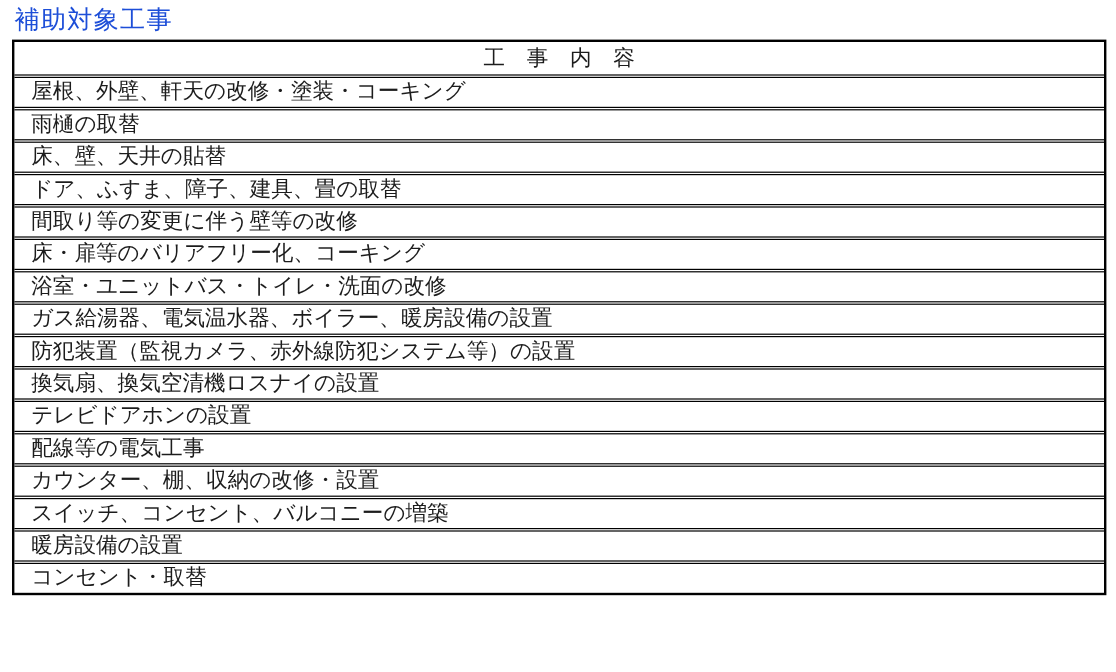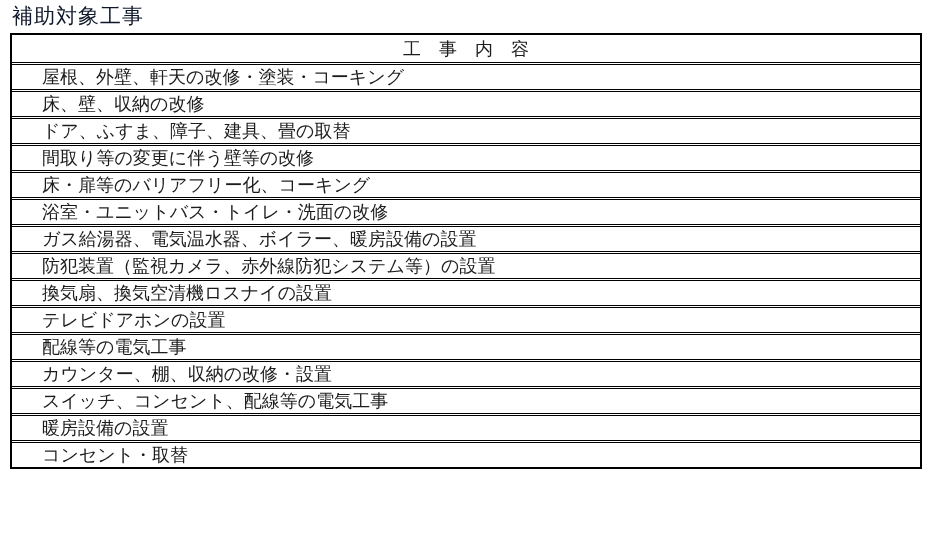--- a/index.html
+++ b/index.html
@@ -15,38 +15,38 @@
     font-family: "DejaVu Serif", "Liberation Serif", serif;
     color: #1c1c1c;
     overflow: hidden;
   }
   .doc-title {
     position: absolute;
     left: 12px;
     top: 2px;
     font-size: 21px;
     letter-spacing: 1px;
-    color: #0f172a;
+    color: #1d4ed8;
     white-space: nowrap;
   }
   .work-table {
     position: absolute;
     left: 10px;
     top: 33px;
     width: 912px;
     box-sizing: border-box;
     border: 2px solid #000000;
     background: #ffffff;
   }
   .trow {
     box-sizing: border-box;
     height: 27px;
     display: flex;
     align-items: center;
-    padding-left: 30px;
+    padding-left: 14px;
     font-size: 18px;
     line-height: 1;
     white-space: nowrap;
     overflow: hidden;
     color: #1c1c1c;
   }
   .trow + .trow {
     border-top: 3px double #000000;
   }
   .trow.header {
@@ -62,21 +62,24 @@
 
   <div class="work-table">
     <div class="trow header">
       <span>工　事　内　容</span>
     </div>
 
   <div class="trow">
     <span>屋根、外壁、軒天の改修・塗装・コーキング</span>
   </div>
       <div class="trow">
-    <span>床、壁、収納の改修</span>
+    <span>雨樋の取替</span>
+  </div>
+      <div class="trow">
+    <span>床、壁、天井の貼替</span>
   </div>
       <div class="trow">
     <span>ドア、ふすま、障子、建具、畳の取替</span>
   </div>
       <div class="trow">
     <span>間取り等の変更に伴う壁等の改修</span>
   </div>
       <div class="trow">
     <span>床・扉等のバリアフリー化、コーキング</span>
   </div>
@@ -95,21 +98,21 @@
       <div class="trow">
     <span>テレビドアホンの設置</span>
   </div>
       <div class="trow">
     <span>配線等の電気工事</span>
   </div>
       <div class="trow">
     <span>カウンター、棚、収納の改修・設置</span>
   </div>
       <div class="trow">
-    <span>スイッチ、コンセント、配線等の電気工事</span>
+    <span>スイッチ、コンセント、バルコニーの増築</span>
   </div>
       <div class="trow">
     <span>暖房設備の設置</span>
   </div>
       <div class="trow">
     <span>コンセント・取替</span>
   </div>
     </div>
 </div>
 

